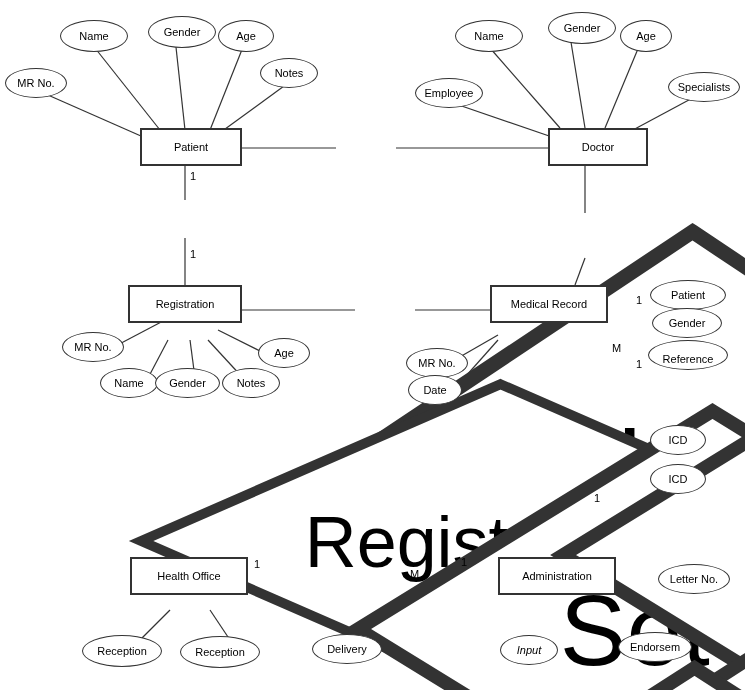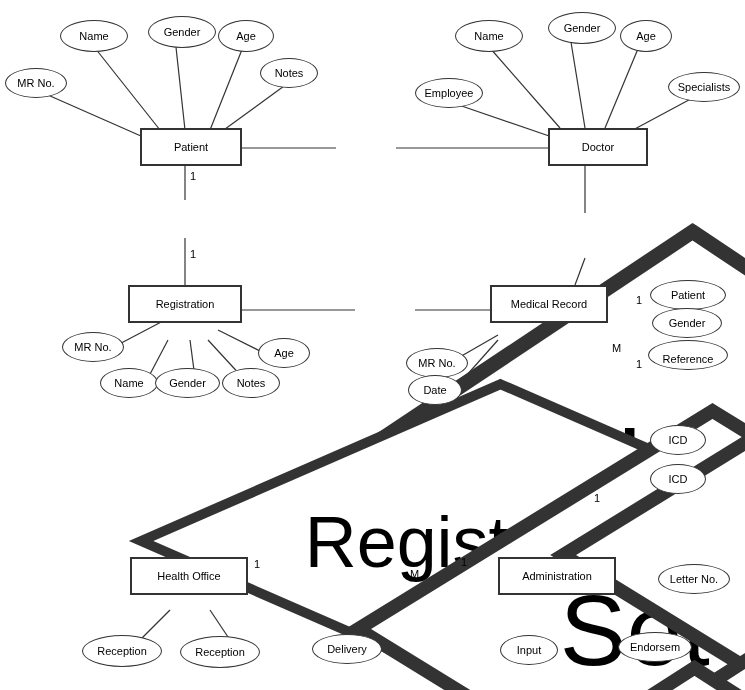--- a/index.html
+++ b/index.html
@@ -281,21 +281,21 @@
     <span>M</span>
   </div>
 
   <div class="node rect" style="left:498px;top:557px;width:118px;height:38px;">
     <span>Administration</span>
   </div>
 
   <div class="node ellipse" style="left:658px;top:564px;width:72px;height:30px;align-items:center;">
     <span>Letter No.</span>
   </div>
-  <div class="node ellipse" style="left:500px;top:635px;width:58px;height:30px;">
+  <div class="node ellipse" style="left:500px;top:635px;width:58px;height:30px;font-style:italic;">
     <span>Input</span>
   </div>
   <div class="node ellipse" style="left:618px;top:632px;width:74px;height:30px;justify-content:center;">
     <span>Endorsem</span>
   </div>
 
   <div class="node ellipse" style="left:82px;top:635px;width:80px;height:32px;">
     <span>Reception</span>
   </div>
   <div class="node ellipse" style="left:180px;top:636px;width:80px;height:32px;">

